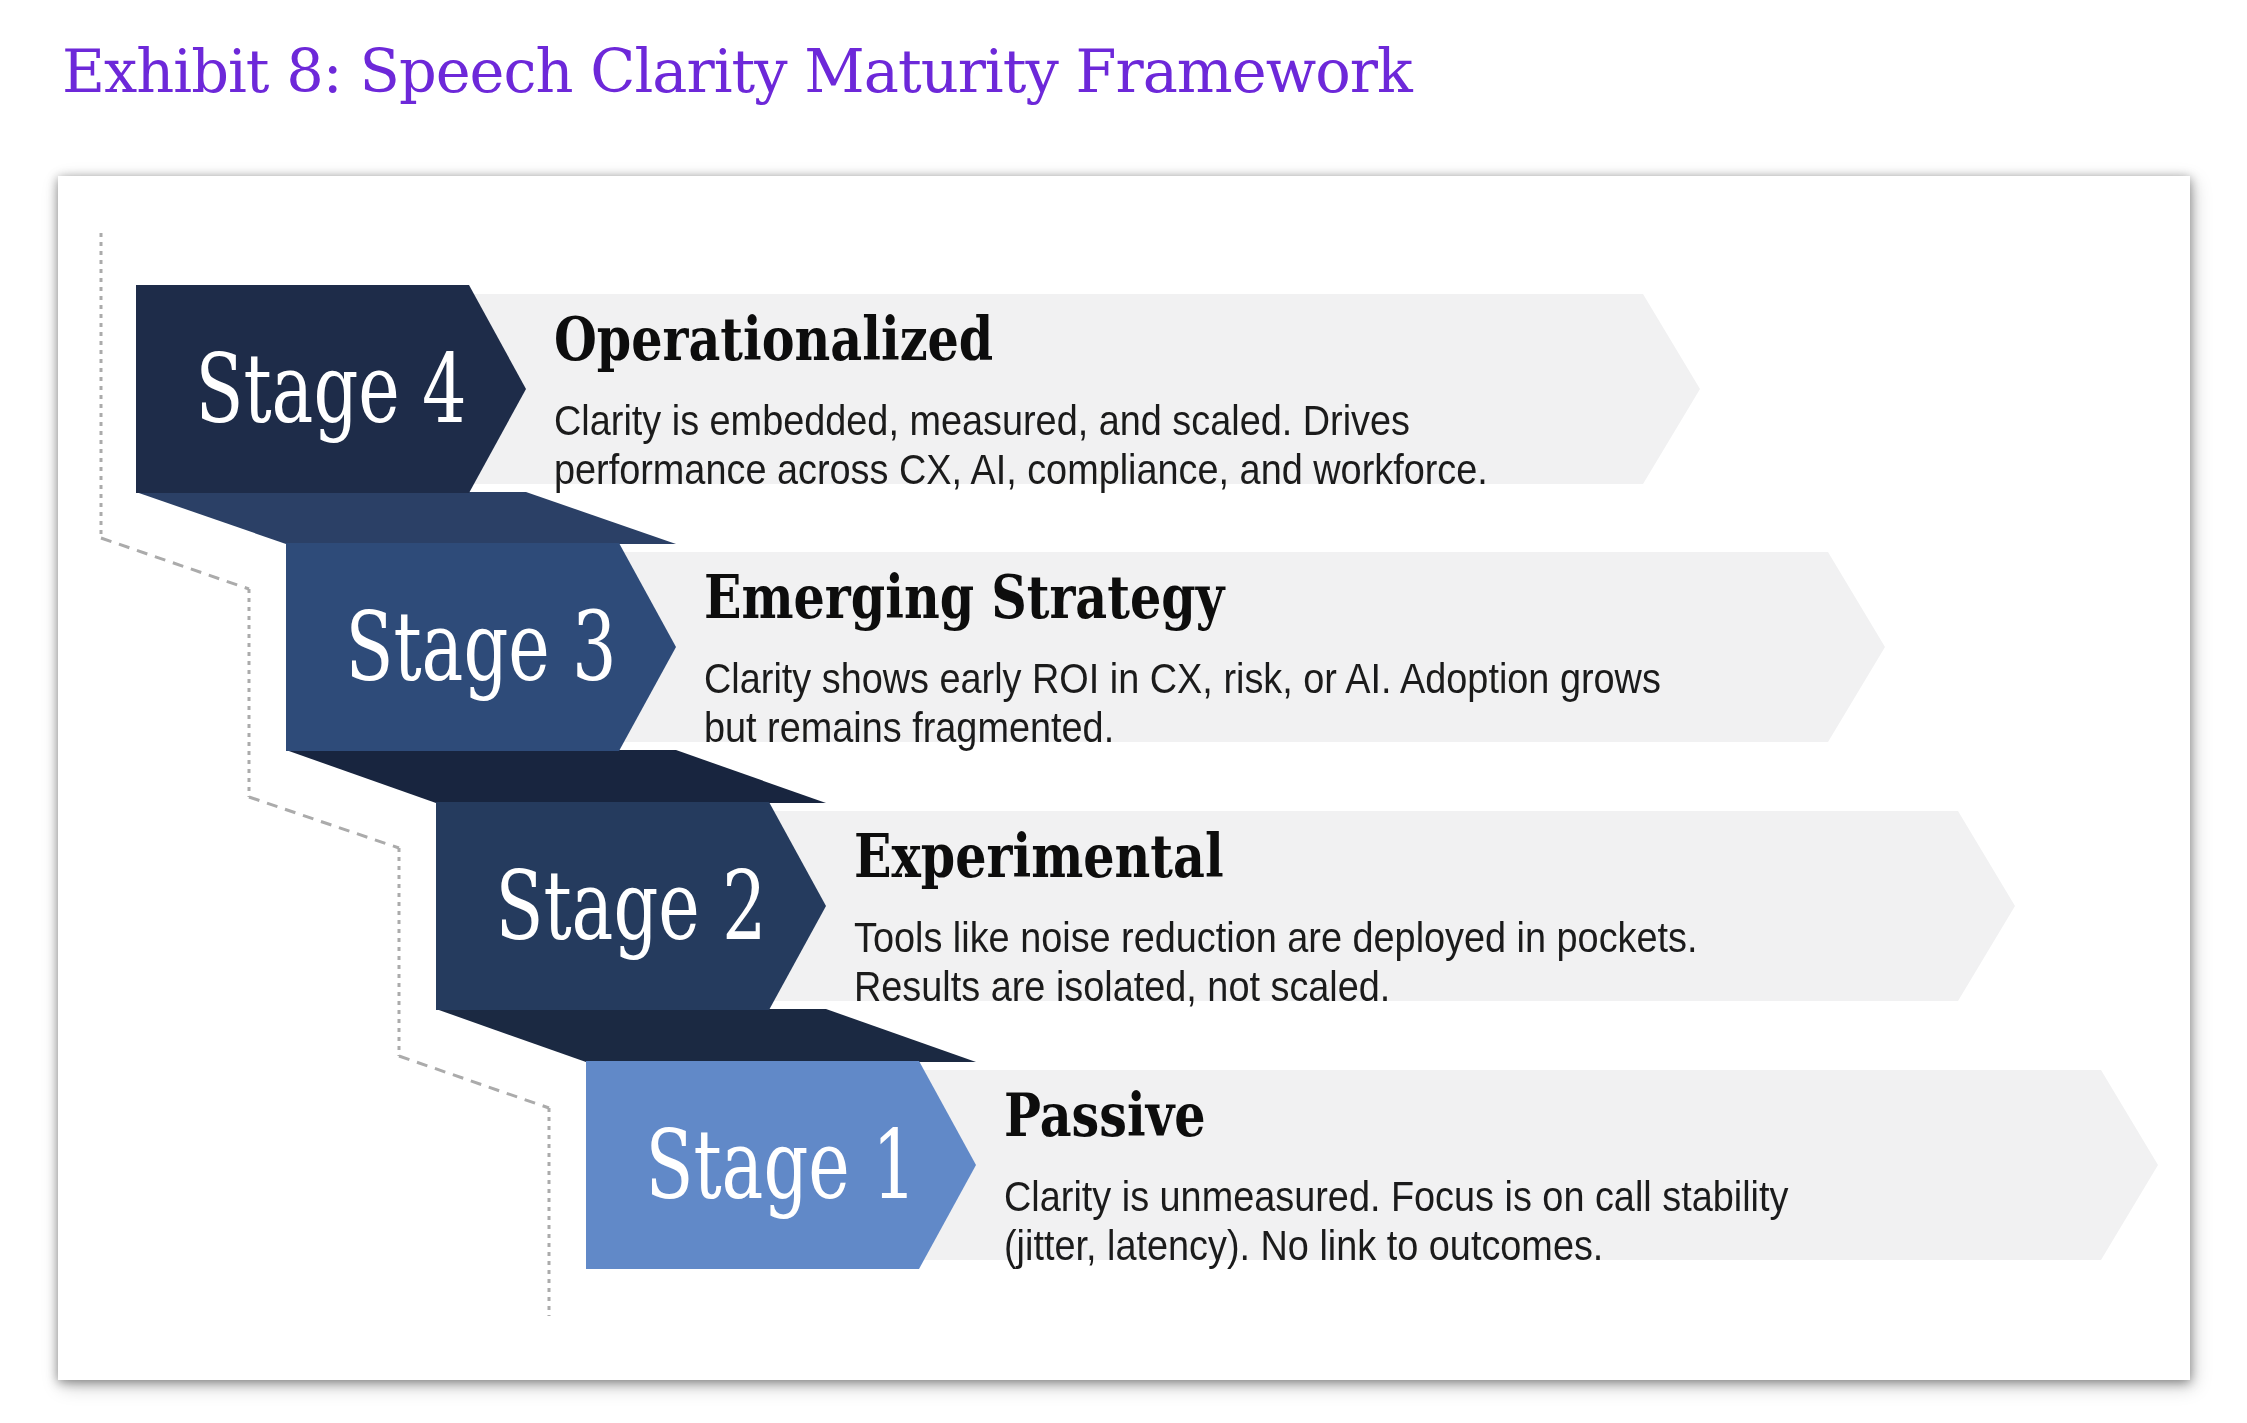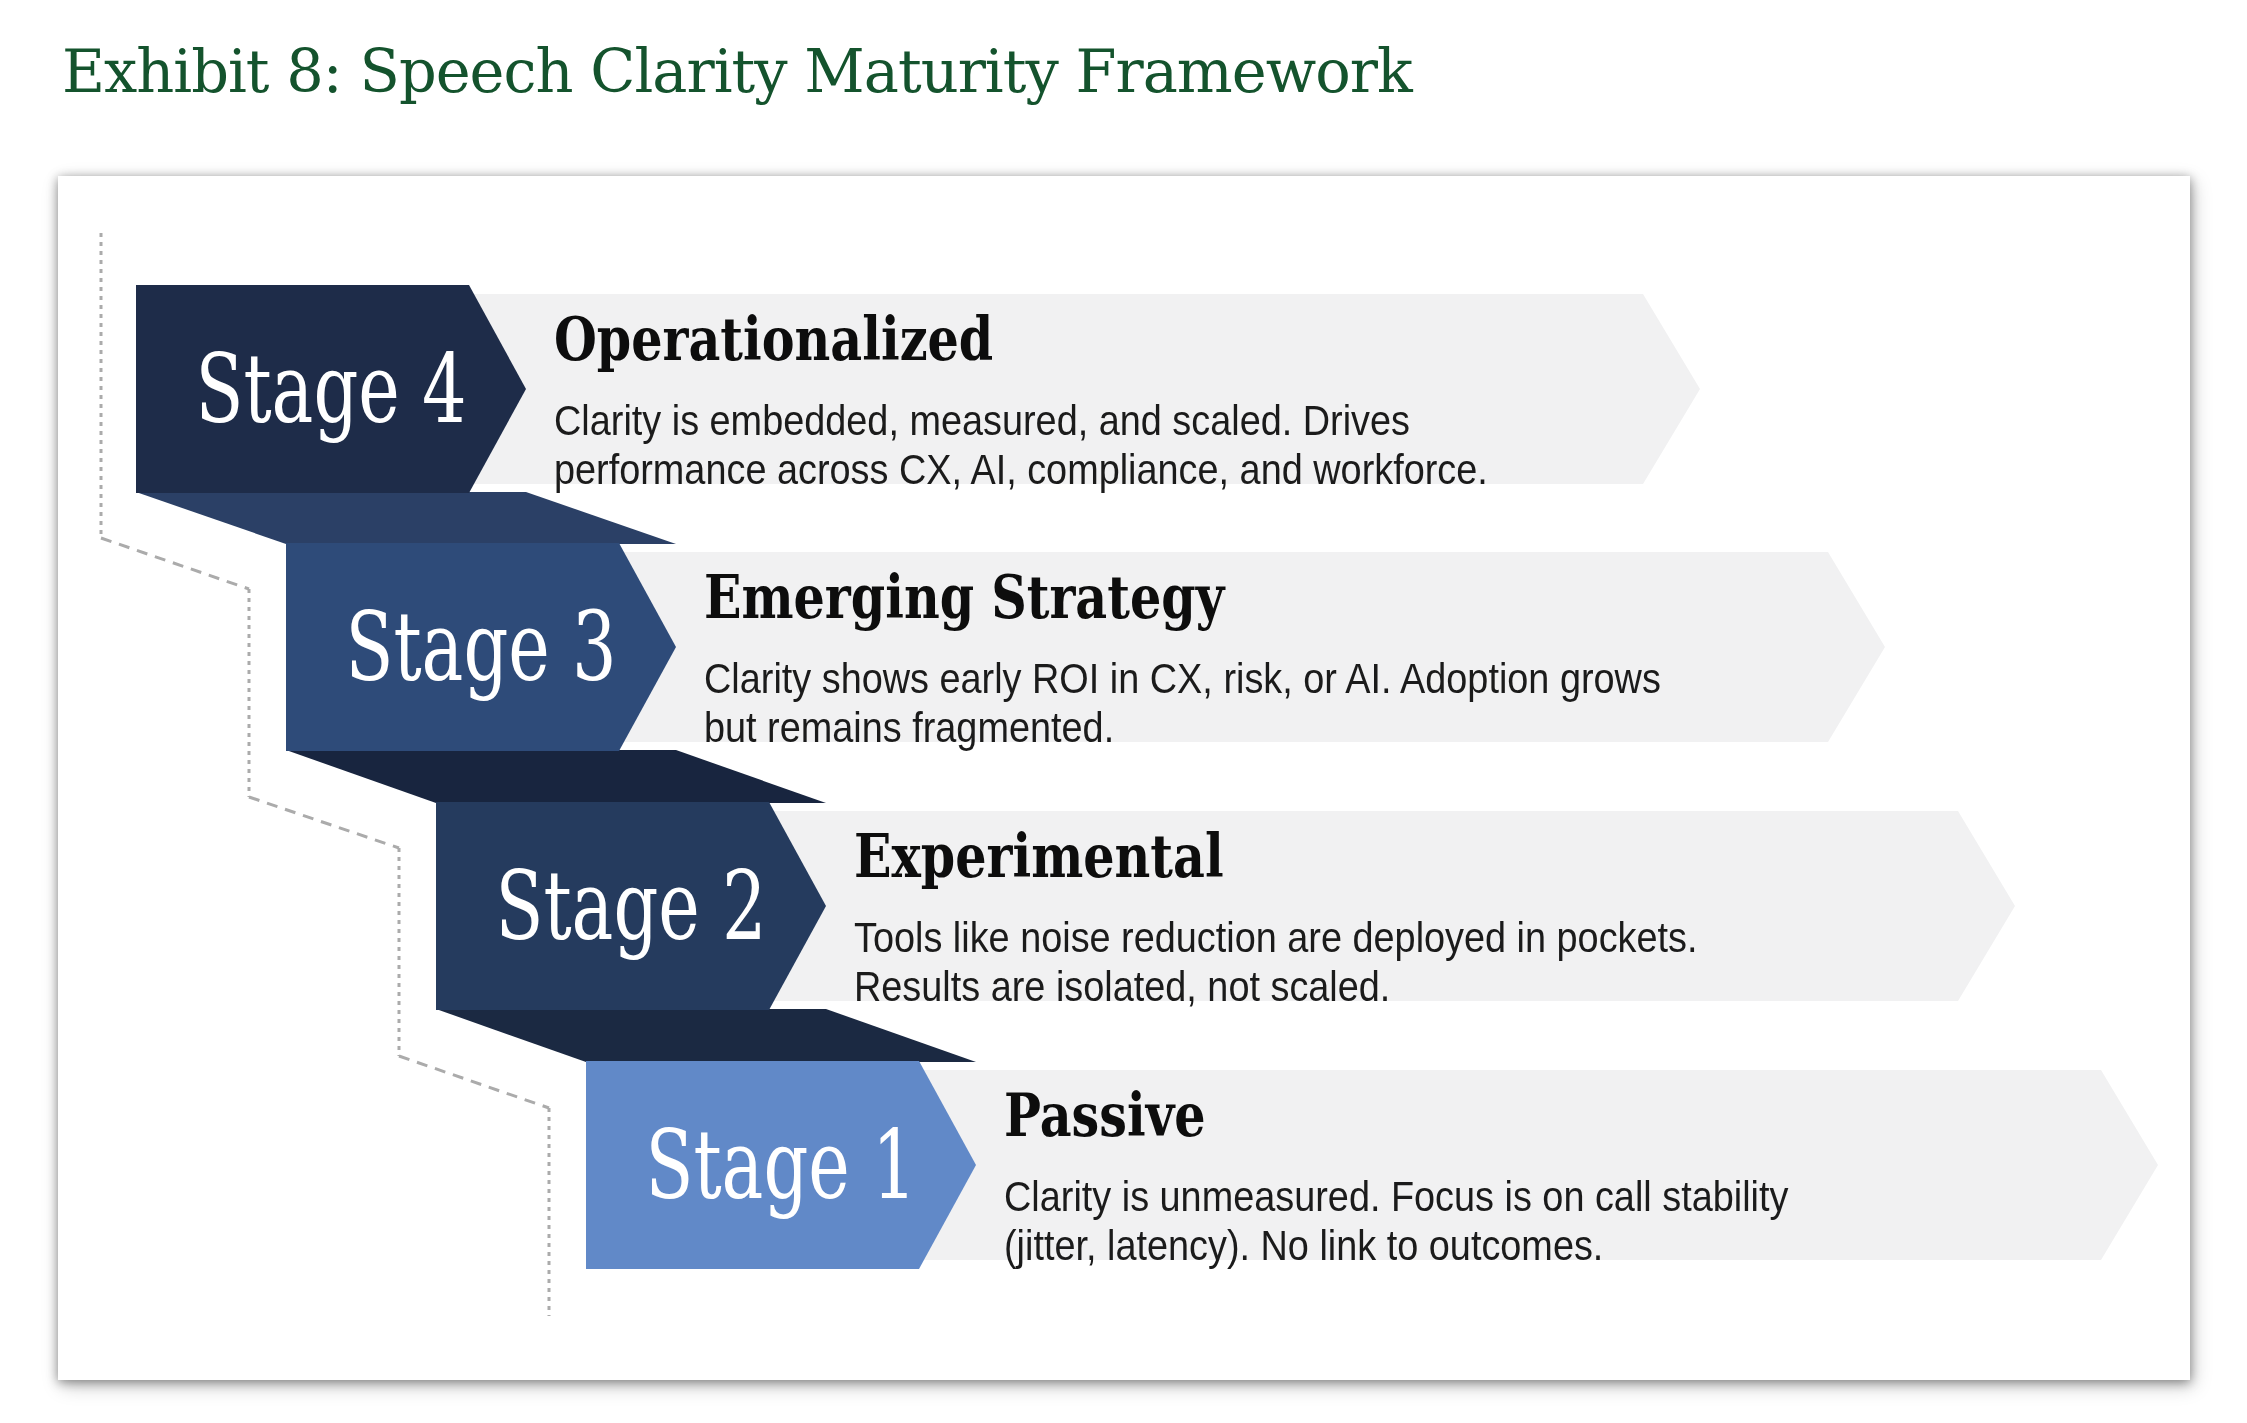--- a/index.html
+++ b/index.html
@@ -14,21 +14,21 @@
     width: 2247px; height: 1423px;
     background: #ffffff;
   }
   .exhibit-title {
     position: absolute;
     left: 62px; top: 42px;
     font-family: "DejaVu Serif", serif;
     font-size: 59px;
     line-height: 1;
     font-weight: normal;
-    color: #14532d;
+    color: #6d28d9;
     letter-spacing: -1px;
     white-space: nowrap;
   }
   .panel {
     position: absolute;
     left: 58px; top: 176px;
     width: 2132px; height: 1204px;
     background: #ffffff;
     box-shadow: 0 2px 10px rgba(0,0,0,0.40), 3px 6px 18px rgba(0,0,0,0.22);
   }

